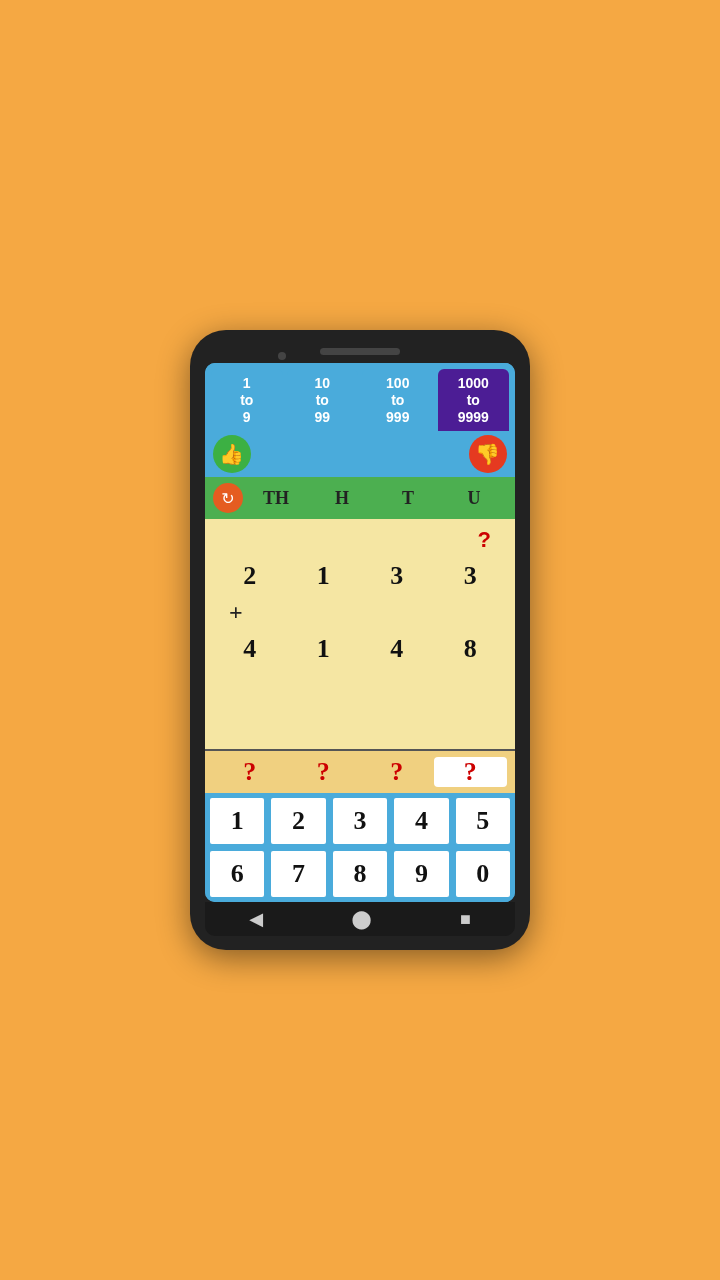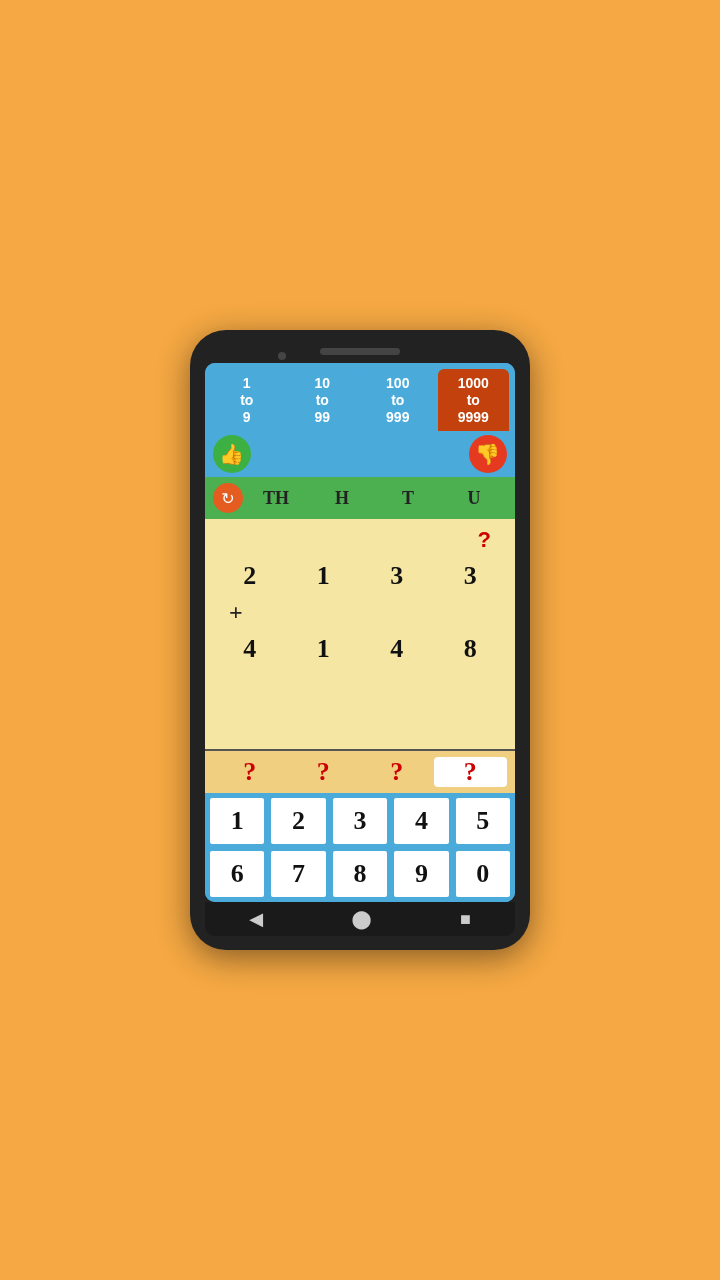--- a/index.html
+++ b/index.html
@@ -70,21 +70,21 @@
       padding: 6px 2px;
       border-radius: 6px 6px 0 0;
       font-size: 14px;
       font-weight: bold;
       line-height: 1.2;
       cursor: pointer;
       user-select: none;
     }
 
     .tab.active {
-      background: #c2410c;
+      background: #4c1d95;
     }
 
     
     .thumb-row {
       background: #4AABDB;
       display: flex;
       justify-content: space-between;
       align-items: center;
       padding: 4px 8px 4px 8px;
     }

